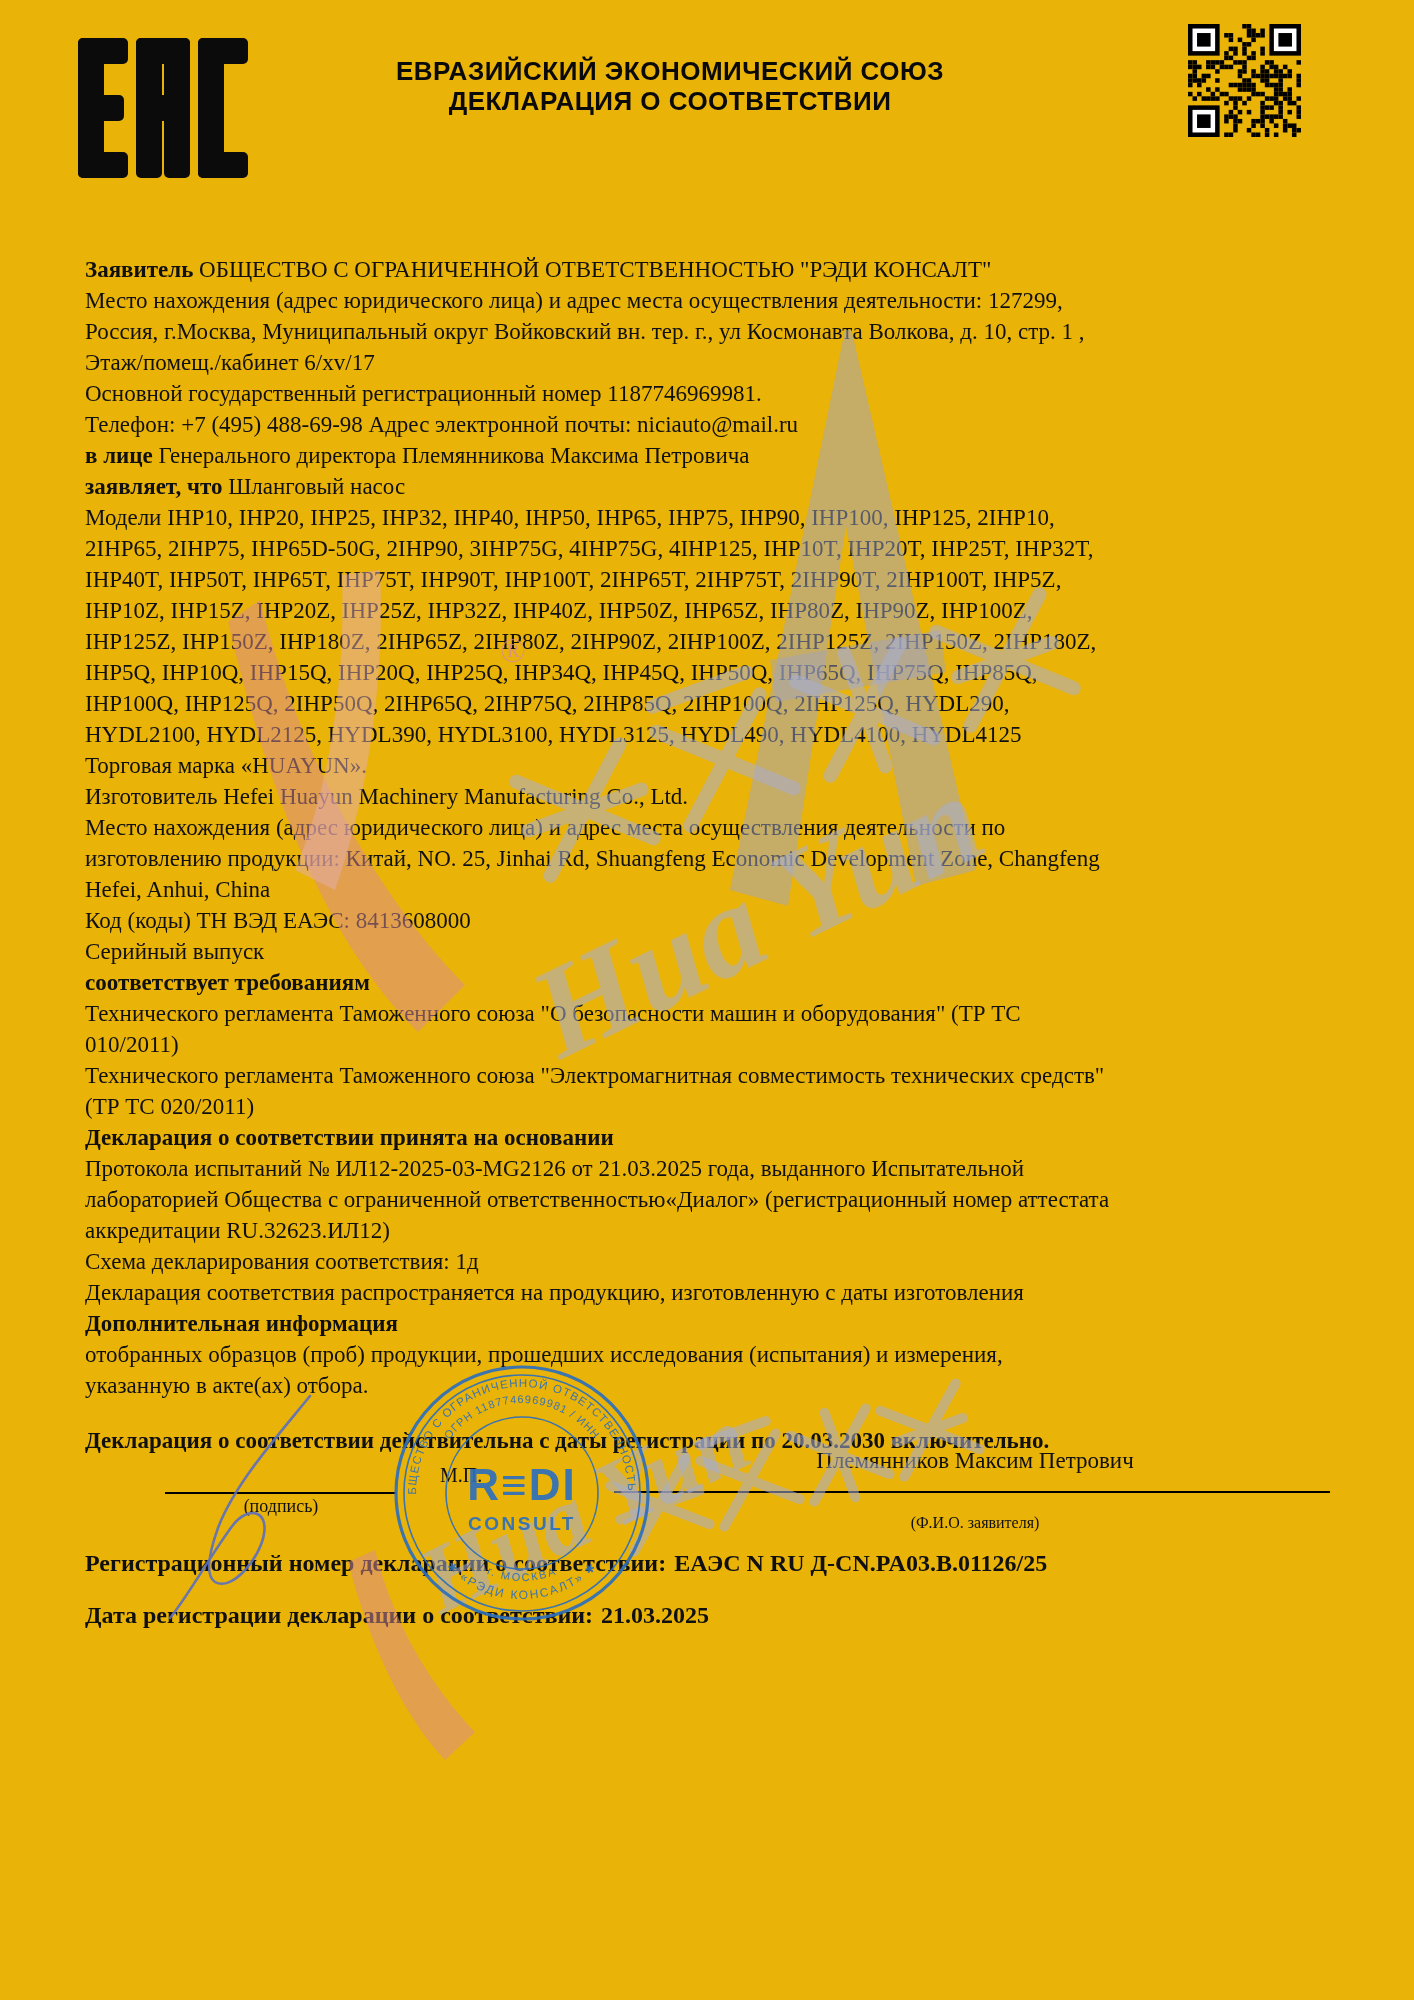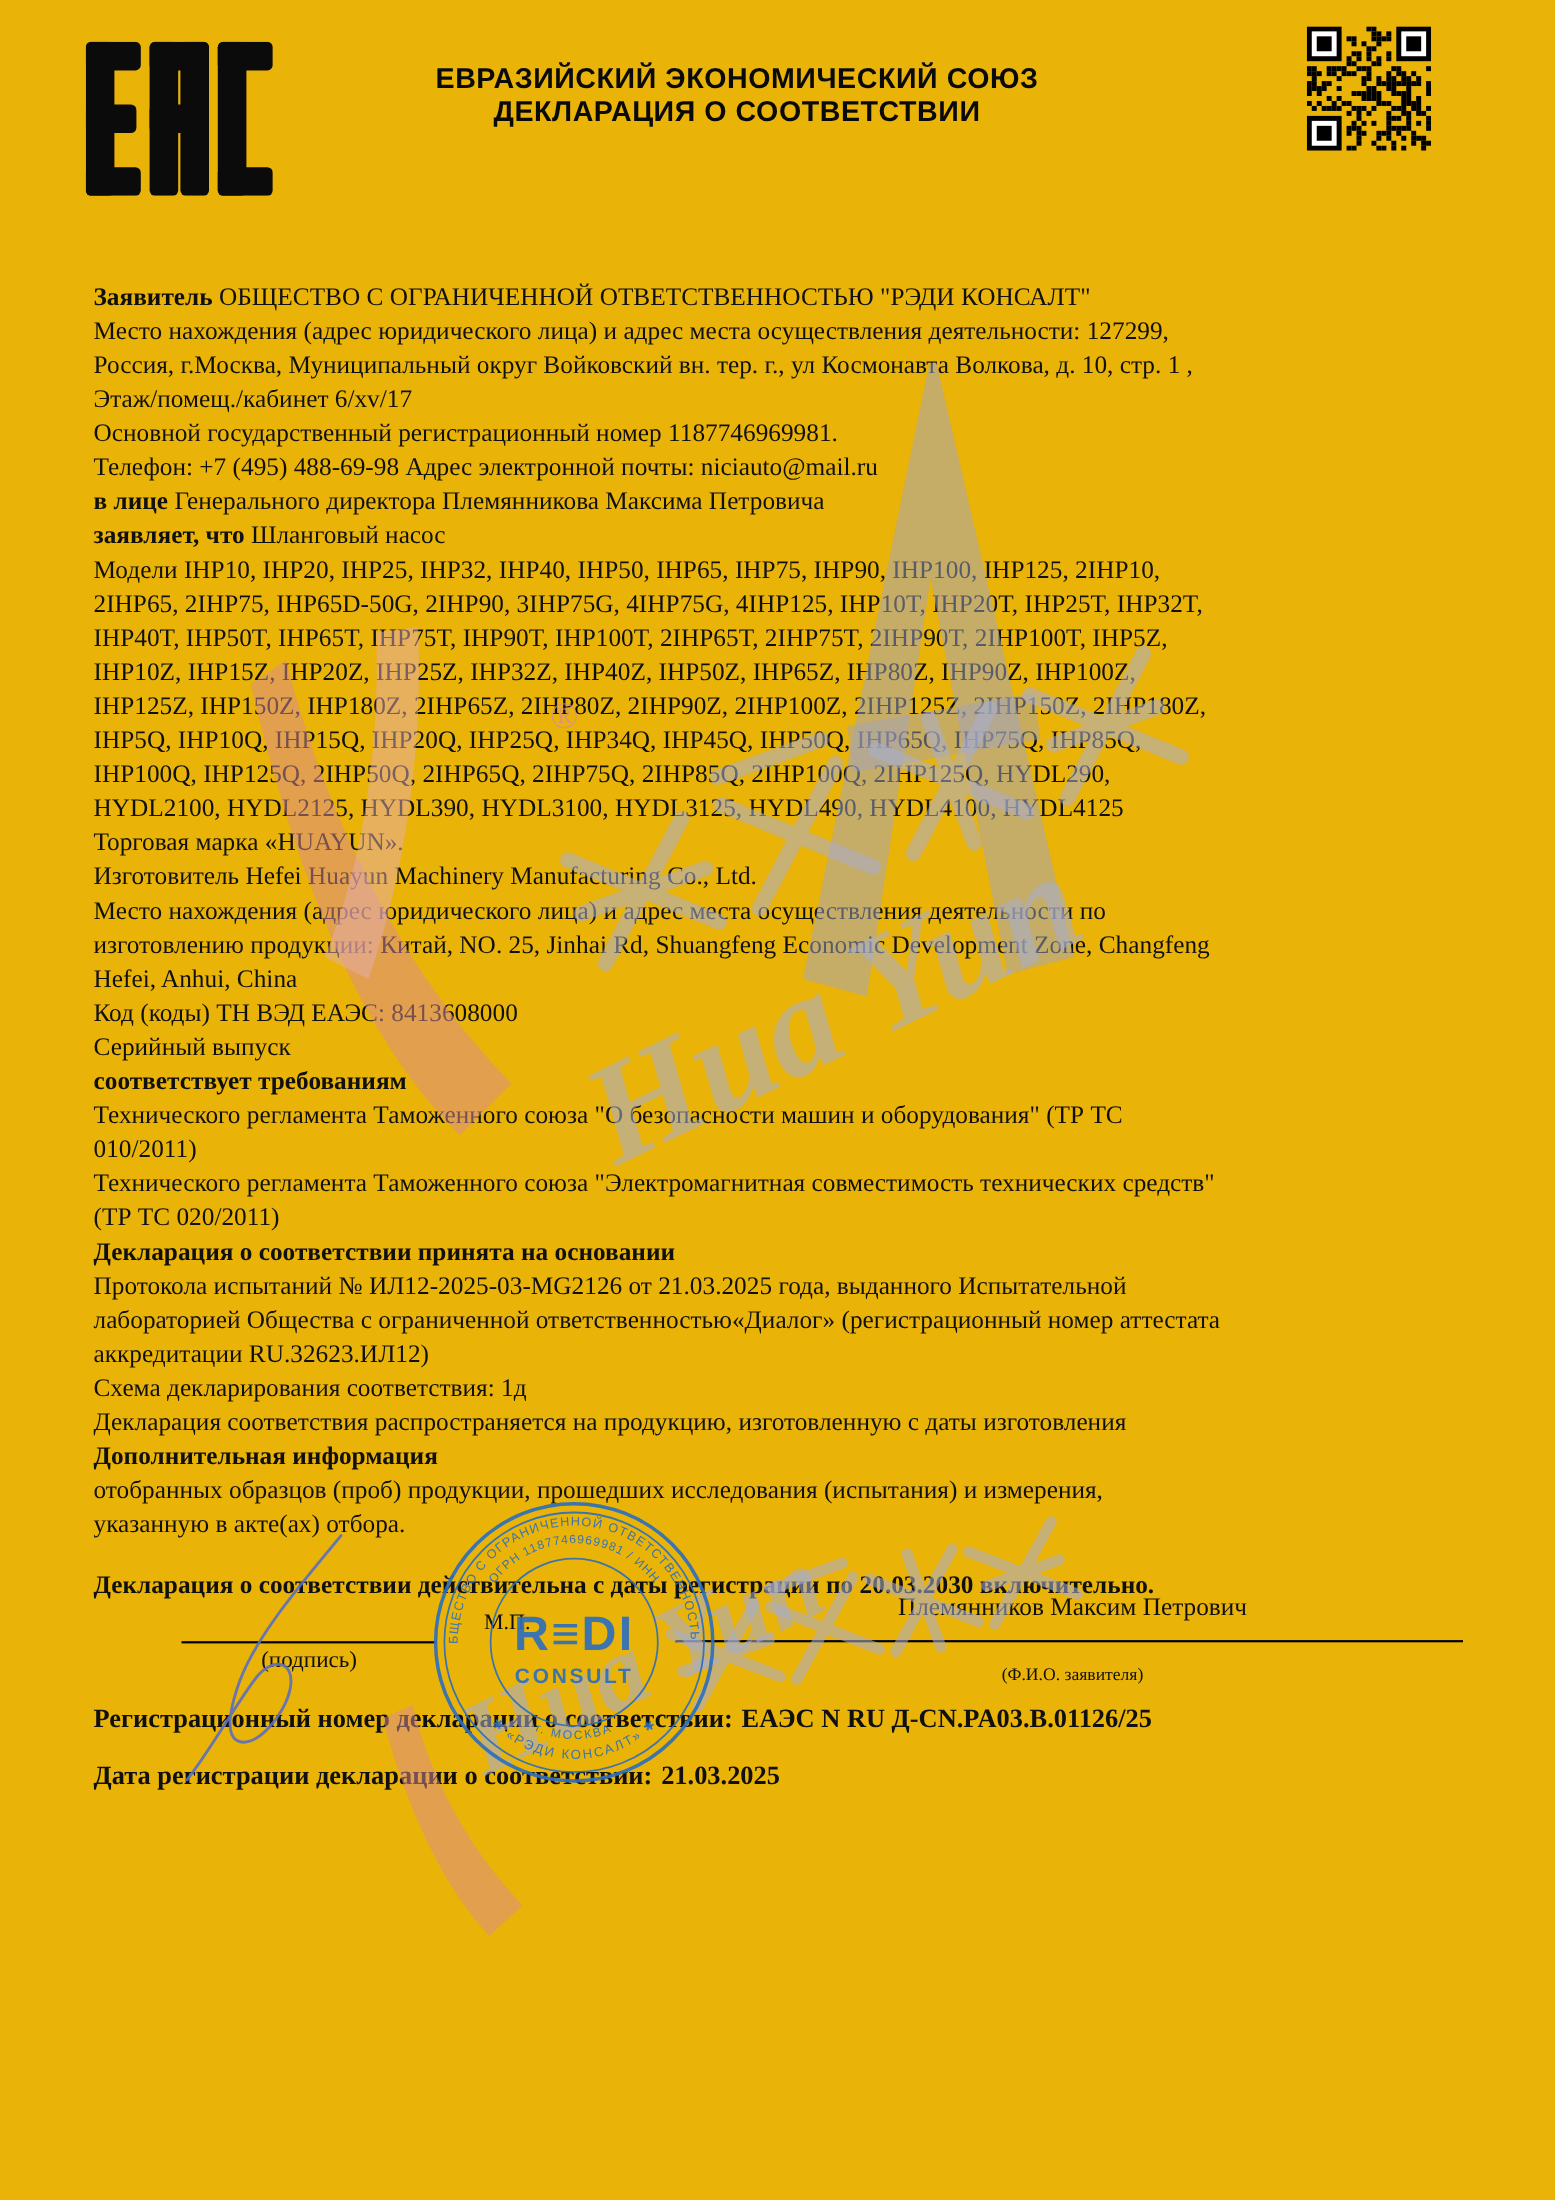--- a/index.html
+++ b/index.html
@@ -15,21 +15,21 @@
   
   .body-block{left:85px;top:254px;width:1262px;z-index:2;}
   .bline{white-space:nowrap;height:31px;line-height:31px;font-size:23px;}
   .bline b{font-weight:bold;}
   .validity{left:85px;top:1428px;font-size:23px;font-weight:bold;white-space:nowrap;z-index:2;}
   
   .signer-name{left:620px;top:1448px;width:710px;text-align:center;font-size:23px;z-index:2;}
   .sigline{border-top:2px solid #000;height:0;z-index:2;}
   .sigline.left{left:165px;top:1492px;width:232px;}
   .sigline.right{left:614px;top:1491px;width:716px;}
-  .cap{text-align:center;font-size:21px;z-index:2;}
+  .cap{text-align:center;font-size:18px;z-index:2;}
   .cap.sign{left:165px;top:1496px;width:232px;}
   .cap.fio{left:620px;top:1496px;width:710px;font-size:16px;margin-top:18px;}
   .mp{left:440px;top:1464px;font-size:20px;z-index:4;}
   .stamp{left:387px;top:1358px;z-index:4;opacity:.92;}
   .squiggle{left:140px;top:1378px;z-index:4;}
   
   .reg1{left:85px;top:1550px;font-size:24px;font-weight:bold;white-space:nowrap;z-index:2;}
   .reg2{left:85px;top:1602px;font-size:24px;font-weight:bold;white-space:nowrap;z-index:2;}
   .reg1 .val,.reg2 .val{padding-left:8px;}
   

